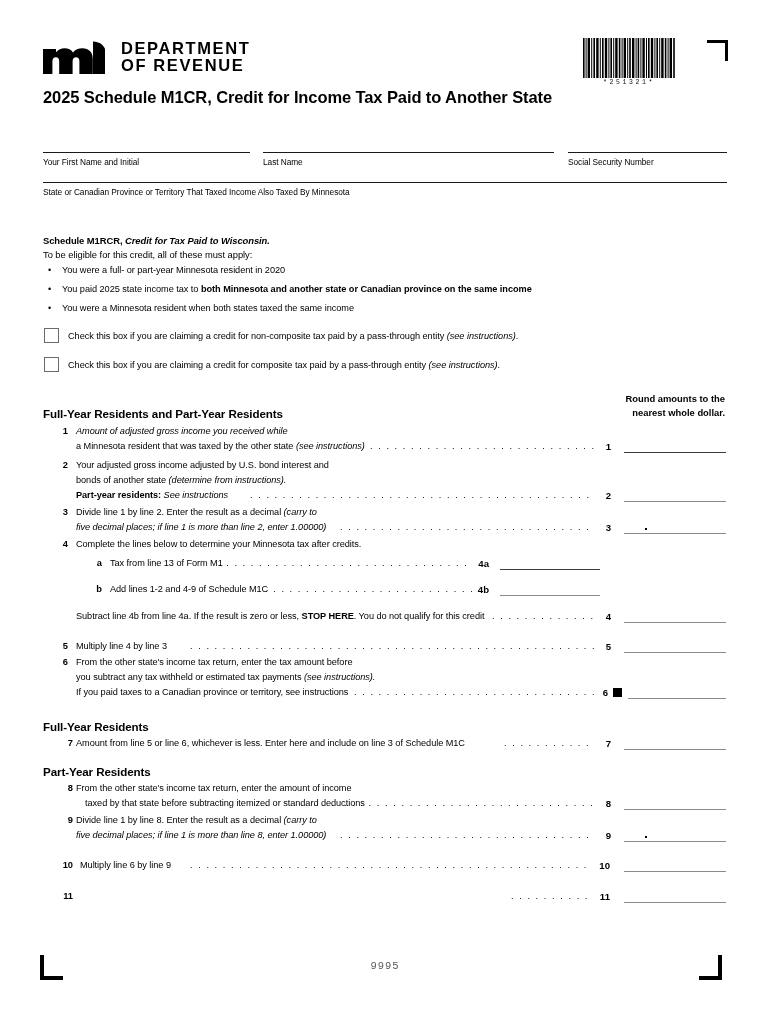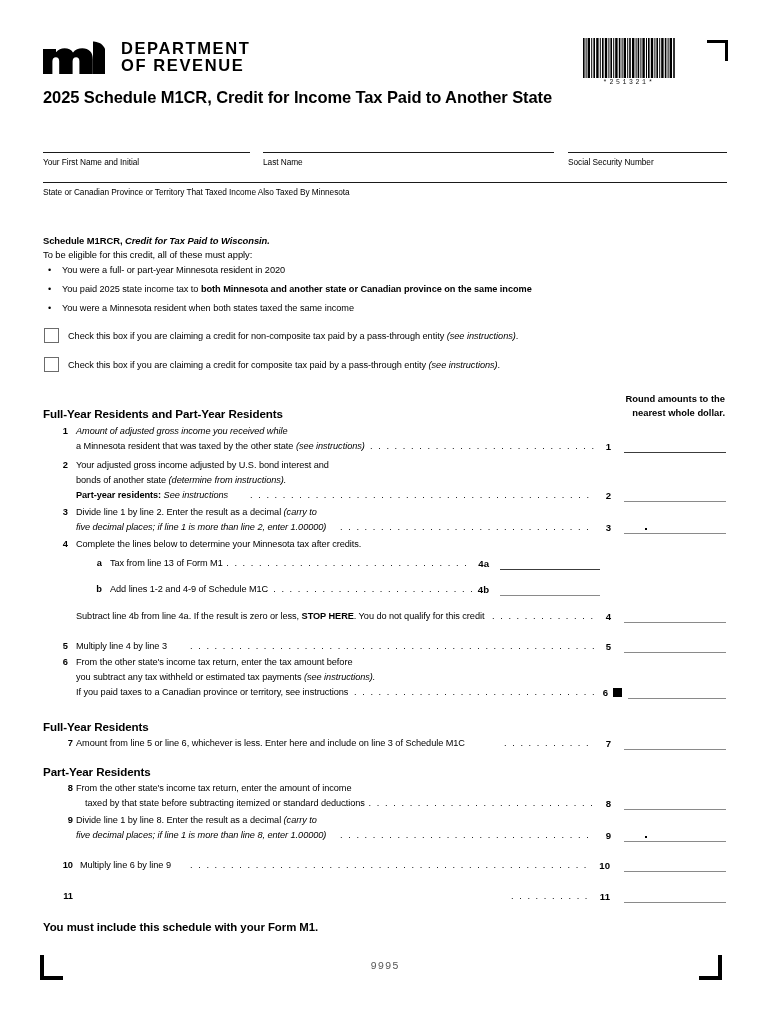--- a/index.html
+++ b/index.html
@@ -446,16 +446,15 @@
   <div class="ltxt" style="left:80px; top:860px;">Multiply line 6 by line 9</div>
   <div class="dots" style="left:190px; top:860px; width:398px;">. . . . . . . . . . . . . . . . . . . . . . . . . . . . . . . . . . . . . . . . . . . . . . . . . . . . . . . . . . . . . . . . . . . . . . . . . . . . . . . . . . . . . .</div>
   <div class="rnum" style="left:588px; top:860px; width:22px;">10</div>
   <div class="ansline" style="left:624px; top:871px; width:102px;"></div>
 
   <div class="lnum" style="left:52px; top:891px; width:21px;">11</div>
   <div class="dots" style="left:511px; top:891px; width:77px;">. . . . . . . . . . . . . . . . . . . . . . . . . . . . . . . . . . . . . . . . . . . . . . . . . . . . . . . . . . . . . . . . . . . . . . . . . . . . . . . . . . . . . .</div>
   <div class="rnum" style="left:588px; top:891px; width:22px;">11</div>
   <div class="ansline" style="left:624px; top:902px; width:102px;"></div>
 
-  <div class="bottom-note">You must include this schedule with your Form M1.</div>
   <div class="footer-num">9995</div>
 
 </div>
 
 </body></html>

